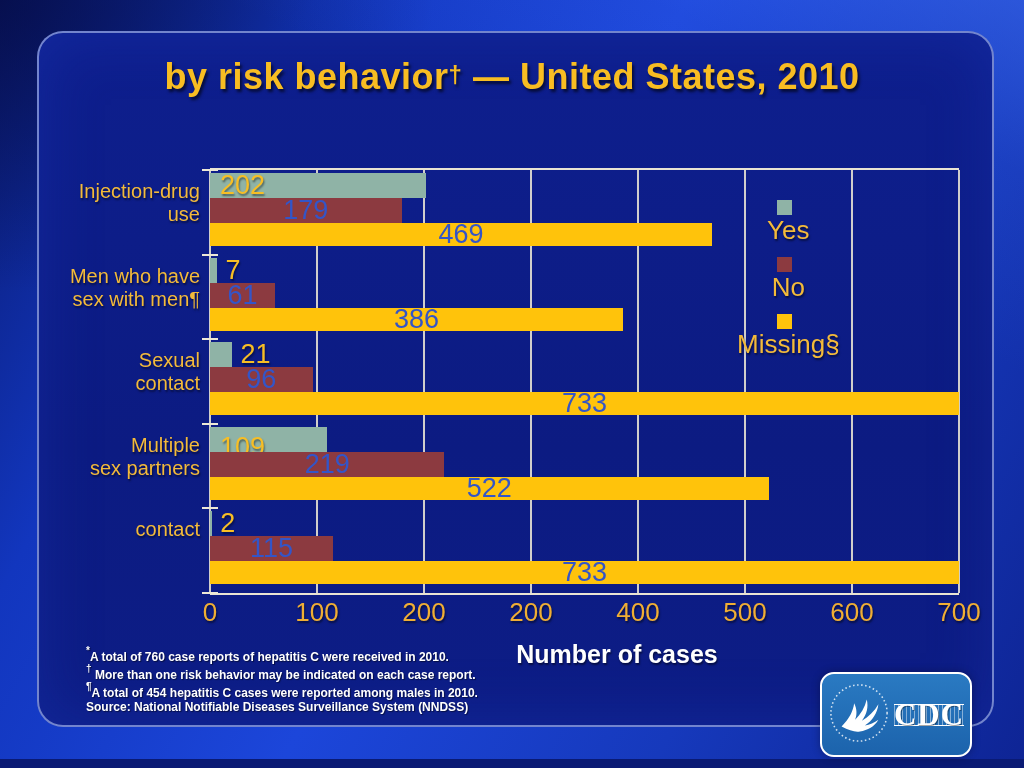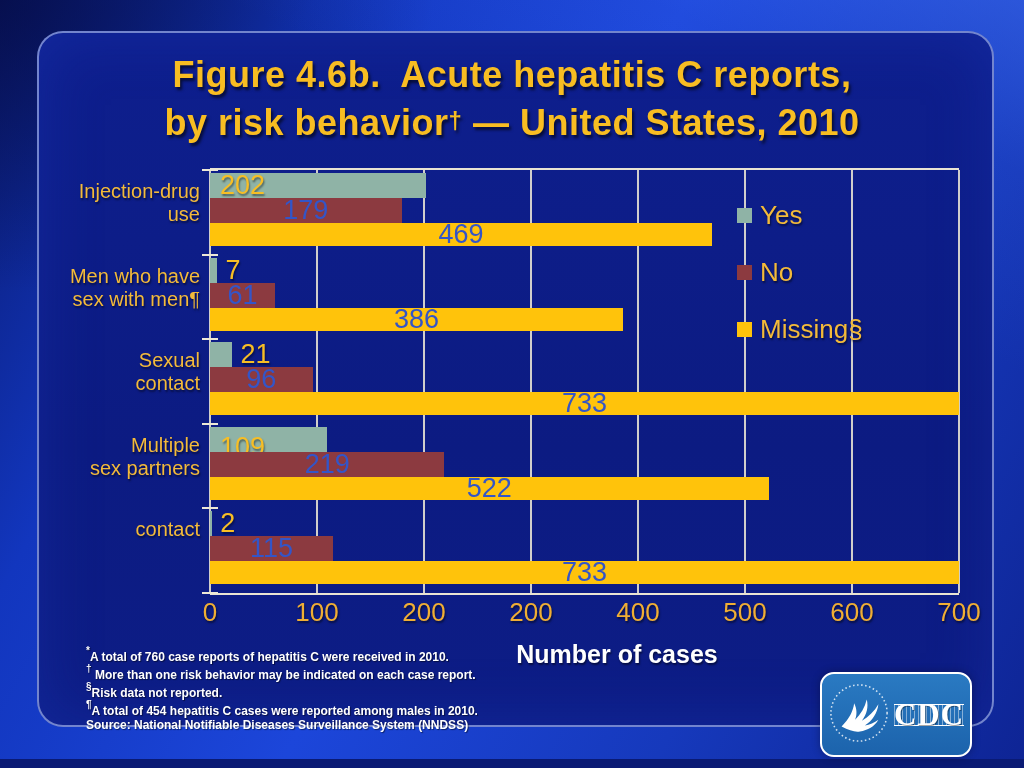--- a/index.html
+++ b/index.html
@@ -27,21 +27,21 @@
   .vlabel{position:absolute;font-size:27px;white-space:nowrap;}
   .vlabel.gold{color:#F7BE25;text-shadow:1px 2px 2px rgba(0,0,0,.45);}
   .vlabel.blue{color:#3355C8;}
   .catlabel{position:absolute;left:36px;width:164px;text-align:right;color:#F3BA3A;
     font-size:20px;line-height:23px;text-shadow:1px 2px 2px rgba(0,0,0,.5);}
   .xtick{position:absolute;top:597px;width:100px;text-align:center;color:#F0AE34;font-size:26px;
     text-shadow:1px 2px 2px rgba(0,0,0,.5);}
   .xlabel{position:absolute;top:640px;left:417px;width:400px;text-align:center;color:#fff;
     font-weight:bold;font-size:25px;text-shadow:1px 2px 2px rgba(0,0,0,.5);}
   .legend{position:absolute;left:737px;top:200px;}
-  .legend-entry{display:flex;align-items:center;height:30px;margin-bottom:27px;}
+  .legend-entry{display:flex;align-items:center;height:30px;margin-bottom:27px;flex-direction:column;}
   .legend-swatch{width:15px;height:15px;margin-right:8px;flex:none;}
   .legend-label{color:#F3BA3A;font-size:26px;text-shadow:1px 2px 2px rgba(0,0,0,.5);white-space:nowrap;}
   .footnotes{position:absolute;left:86px;top:646px;width:470px;color:#fff;font-weight:bold;
     font-size:12px;line-height:14px;text-shadow:1px 1px 1px rgba(0,0,0,.5);}
   .fn sup{font-size:10px;position:relative;top:-2px;}
   
   .logo{position:absolute;left:820px;top:672px;width:148px;height:81px;border-radius:14px;
     border:2.5px solid #fff;background:linear-gradient(180deg,#2a7ac2 0%,#1c63ac 100%);
     display:flex;align-items:center;justify-content:center;box-shadow:0 0 8px rgba(0,0,0,.3);}
   .eagle{margin-right:4px;}
@@ -57,21 +57,20 @@
 
 <div class="slide">
   <div class="bg-dark-tl"></div>
   <div class="bg-rays-bl"></div>
   <div class="bg-light-tr"></div>
   <div class="bottom-strip"></div>
 
   <div class="panel"></div>
 
   <div class="title">
-    <div><span>Figure 4.6b.&nbsp; Acute hepatitis C reports,</span></div>
     <div><span>by risk behavior</span><sup>†</sup><span> — United States, 2010</span></div>
   </div>
 
   <div class="chart">
     <div class="plot">
         <div class="gridline" style="left: -0.75px;"></div>
         <div class="gridline" style="left: 106.25px;"></div>
         <div class="gridline" style="left: 213.25px;"></div>
         <div class="gridline" style="left: 320.25px;"></div>
         <div class="gridline" style="left: 427.25px;"></div>
@@ -159,21 +158,20 @@
         <div class="legend-entry">
           <div class="legend-swatch" style="background: rgb(255, 195, 11);"></div>
           <div class="legend-label">Missing§</div>
         </div>
       </div>
   </div>
 
   <div class="footnotes" id="footnotes">
       <div class="fn"><sup>*</sup><span>A total of 760 case reports of hepatitis C were received in 2010.</span></div>
       <div class="fn"><sup>†</sup><span> More than one risk behavior may be indicated on each case report.</span></div>
-      <div class="fn"><sup>§</sup><span>Risk data not reported.</span></div>
       <div class="fn"><sup>¶</sup><span>A total of 454 hepatitis C cases were reported among males in 2010.</span></div>
       <div class="fn"><span>Source: National Notifiable Diseases Surveillance System (NNDSS)</span></div>
     </div>
 
   <div class="logo">
     <span class="eagle">
       <svg width="62" height="62" viewBox="0 0 64 64">
         <circle cx="32" cy="32" r="29" fill="none" stroke="rgba(255,255,255,.8)" stroke-width="1.6" stroke-dasharray="1.6 2.6"></circle>
         <path d="M14 46 C22 38 26 30 27 22 C30 28 30 34 28 39 C34 33 38 26 40 18 C42 26 40 33 35 40 C42 36 48 30 52 23 C51 32 46 40 38 45 C43 44 48 42 52 39 C48 46 41 50 33 51 C28 52 22 50 14 46 Z" fill="#ffffff"></path>
       </svg>

